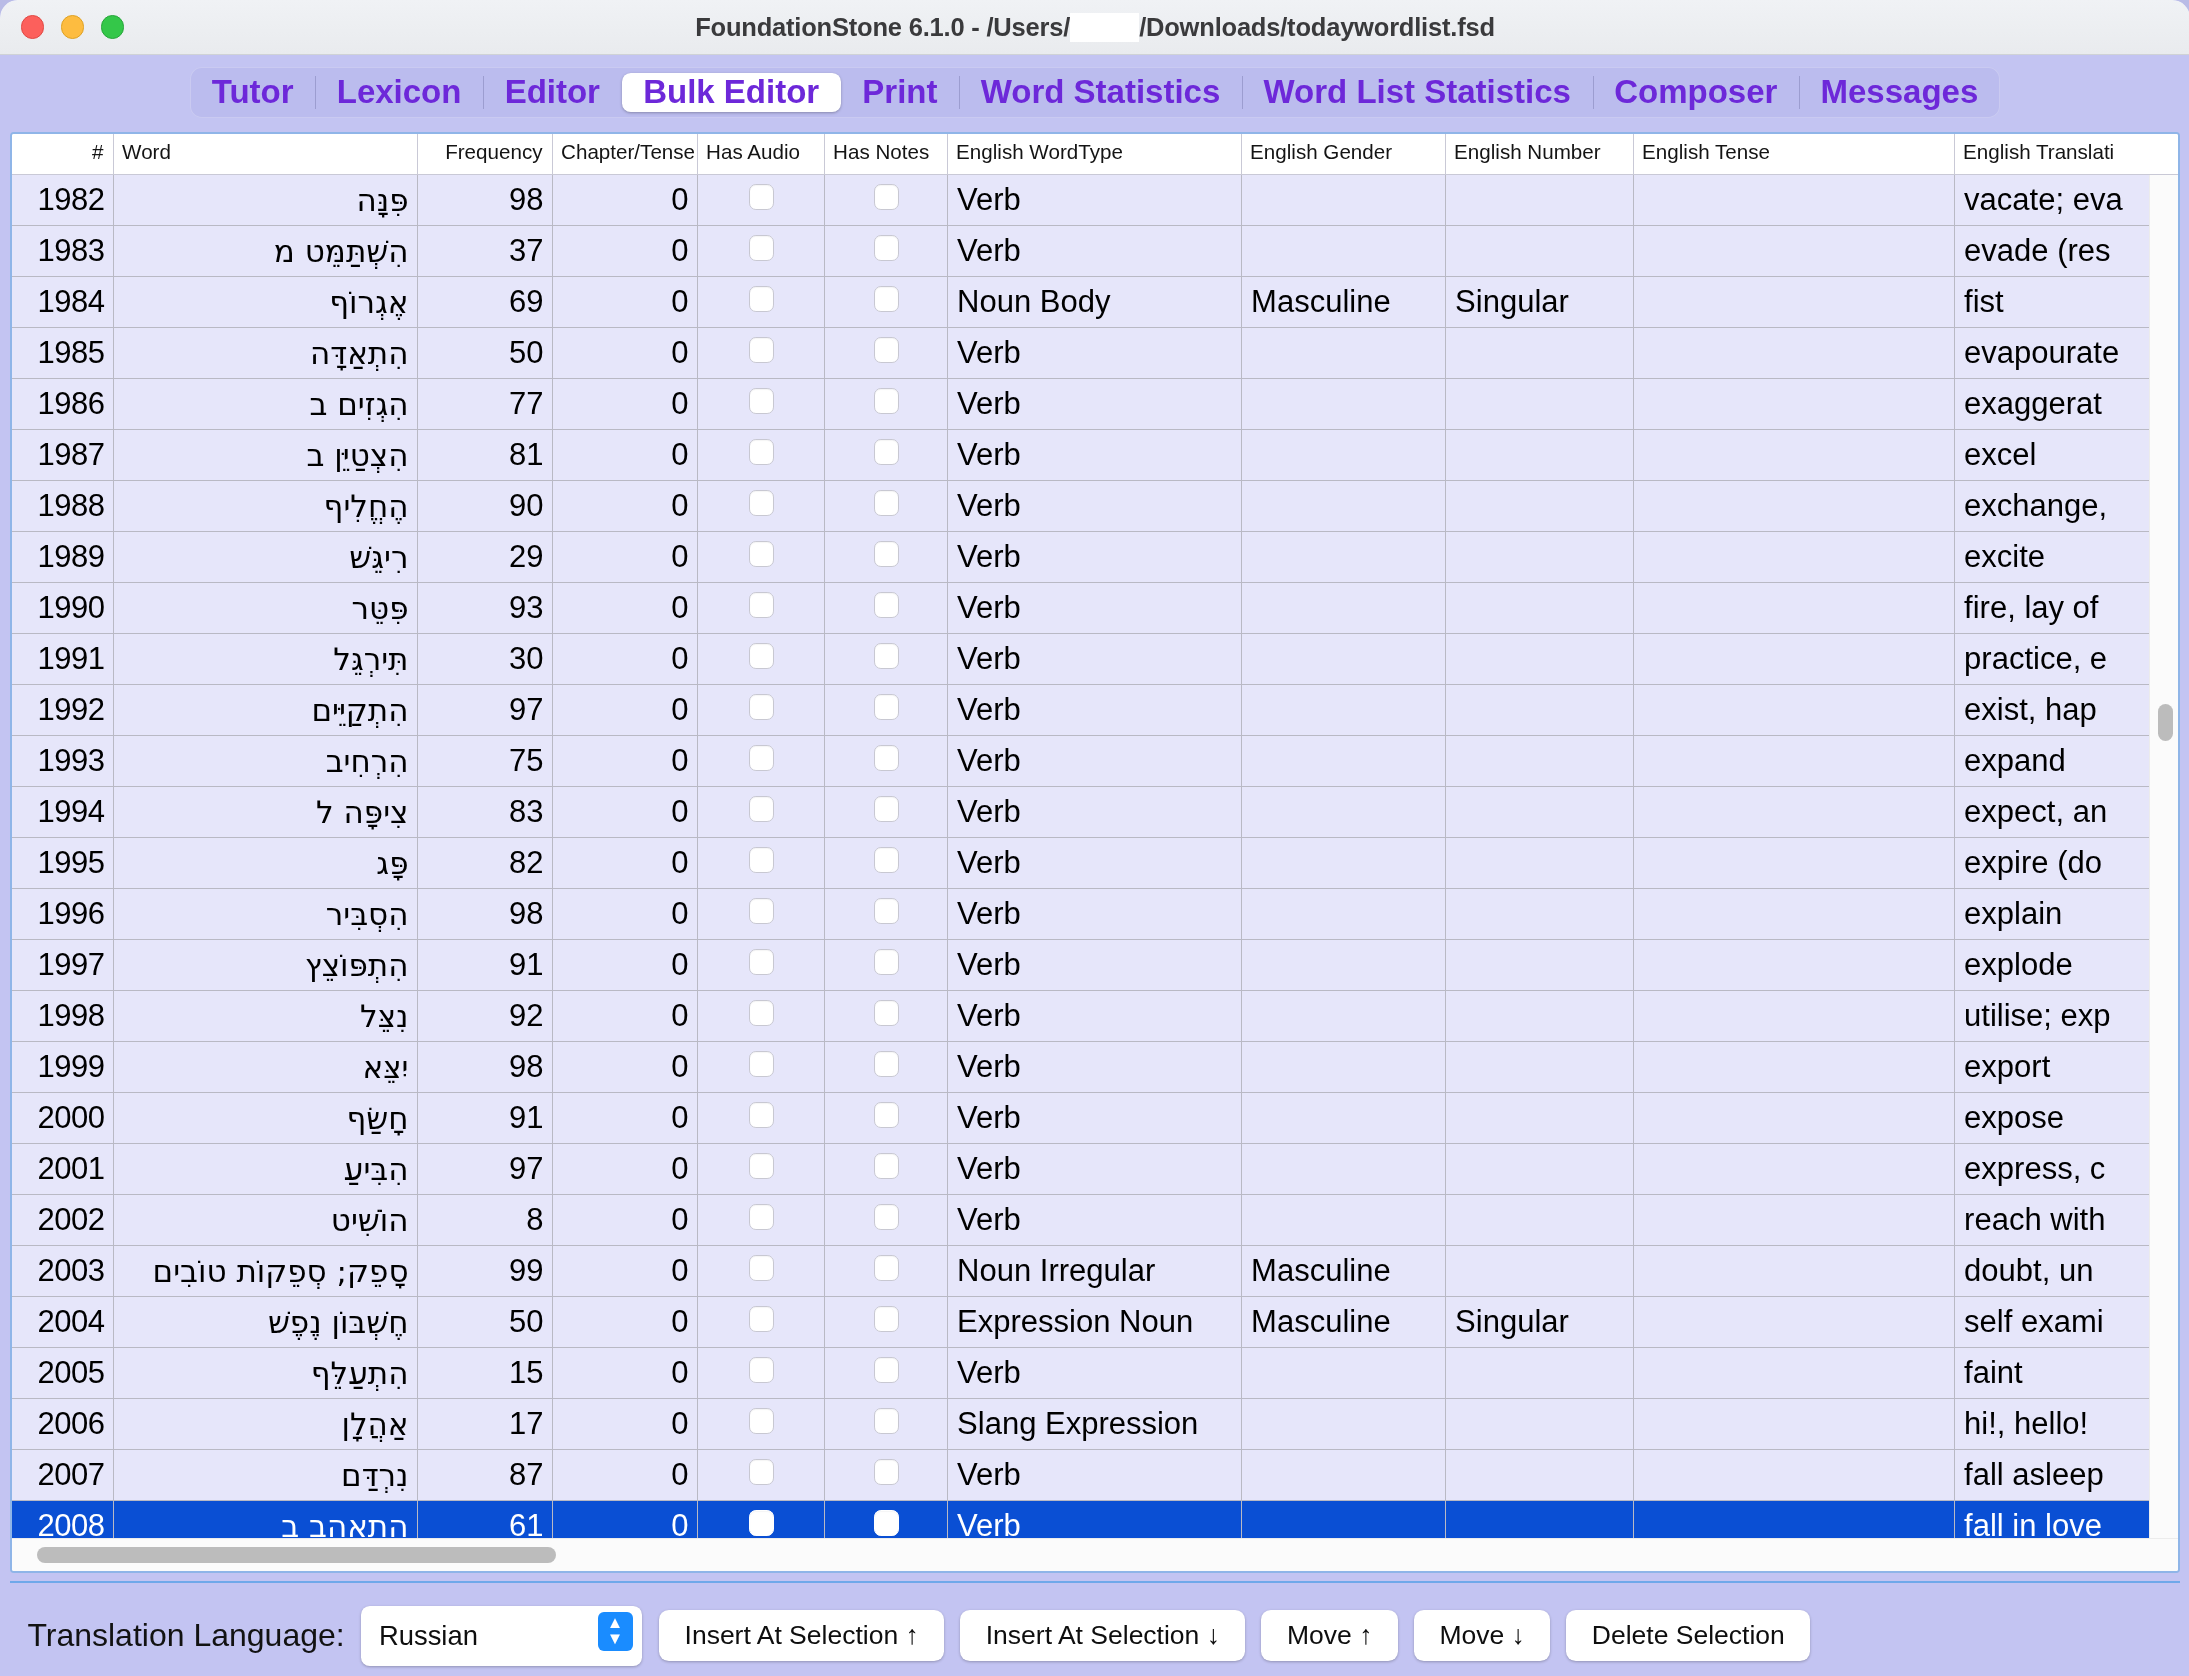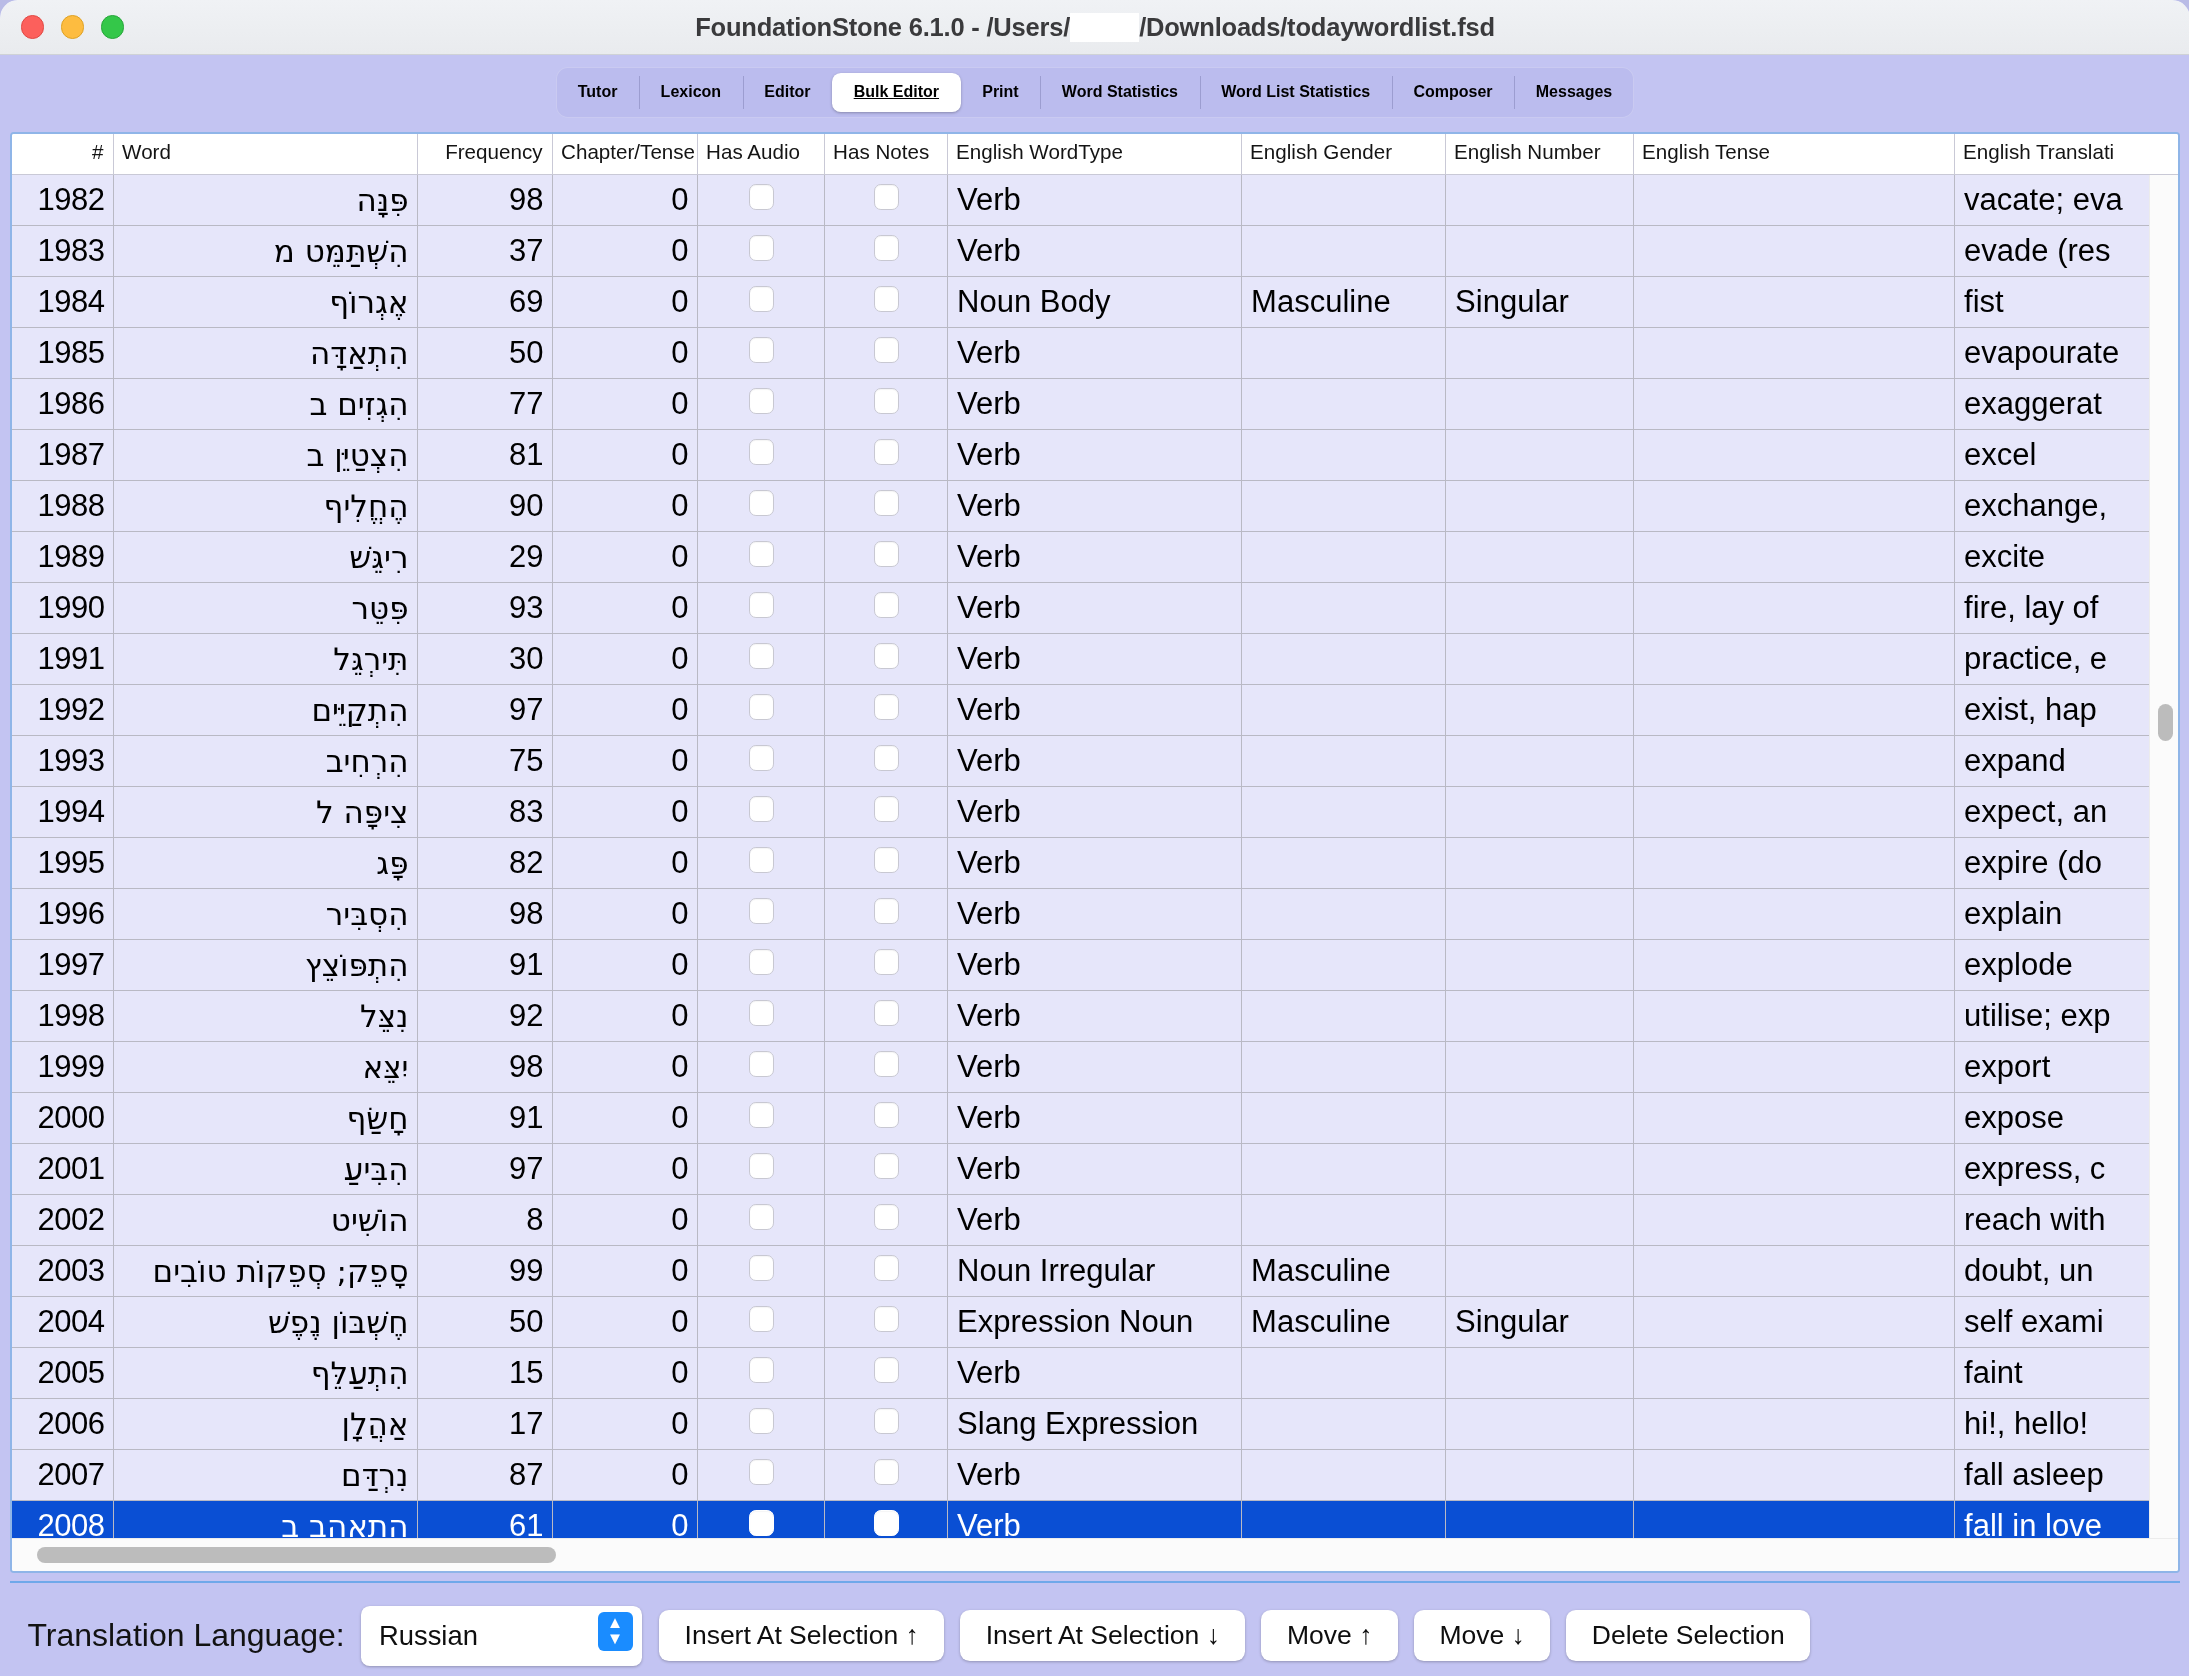--- a/index.html
+++ b/index.html
@@ -70,38 +70,37 @@
     align-items: stretch;
     background: #bbbcee;
     border-radius: 11.8px;
     height: 51px;
     padding: 0;
     box-shadow: inset 0 0 0 1px rgba(255,255,255,0.22);
   }
   .tab {
     display: flex; align-items: center; justify-content: center;
     padding: 0 21.6px;
-    font-size: 16px;
+    font-size: 33px;
     font-weight: bold;
-    color: #000000;
+    color: #6d28d9;
     white-space: nowrap;
     position: relative;
     cursor: default;
   }
   .tab + .tab::before {
     content: "";
     position: absolute; left: 0; top: 8.8px; bottom: 8.8px;
     width: 1px; background: rgba(120,120,170,0.45);
   }
   .tab.selected {
     background: #ffffff;
     border-radius: 8.8px;
     box-shadow: 0 1px 2.9px rgba(0,0,0,0.28);
     margin: 6px 0;
-    text-decoration: underline;
   }
   .tab.selected::before { display: none; }
   .tab.selected + .tab::before { display: none; }
 
   
   #table-frame {
     margin: 5.9px 9.8px 0 9.8px;
     height: 1441px;
     background: #ffffff;
     border: 2.9px solid #8fb5e8;

